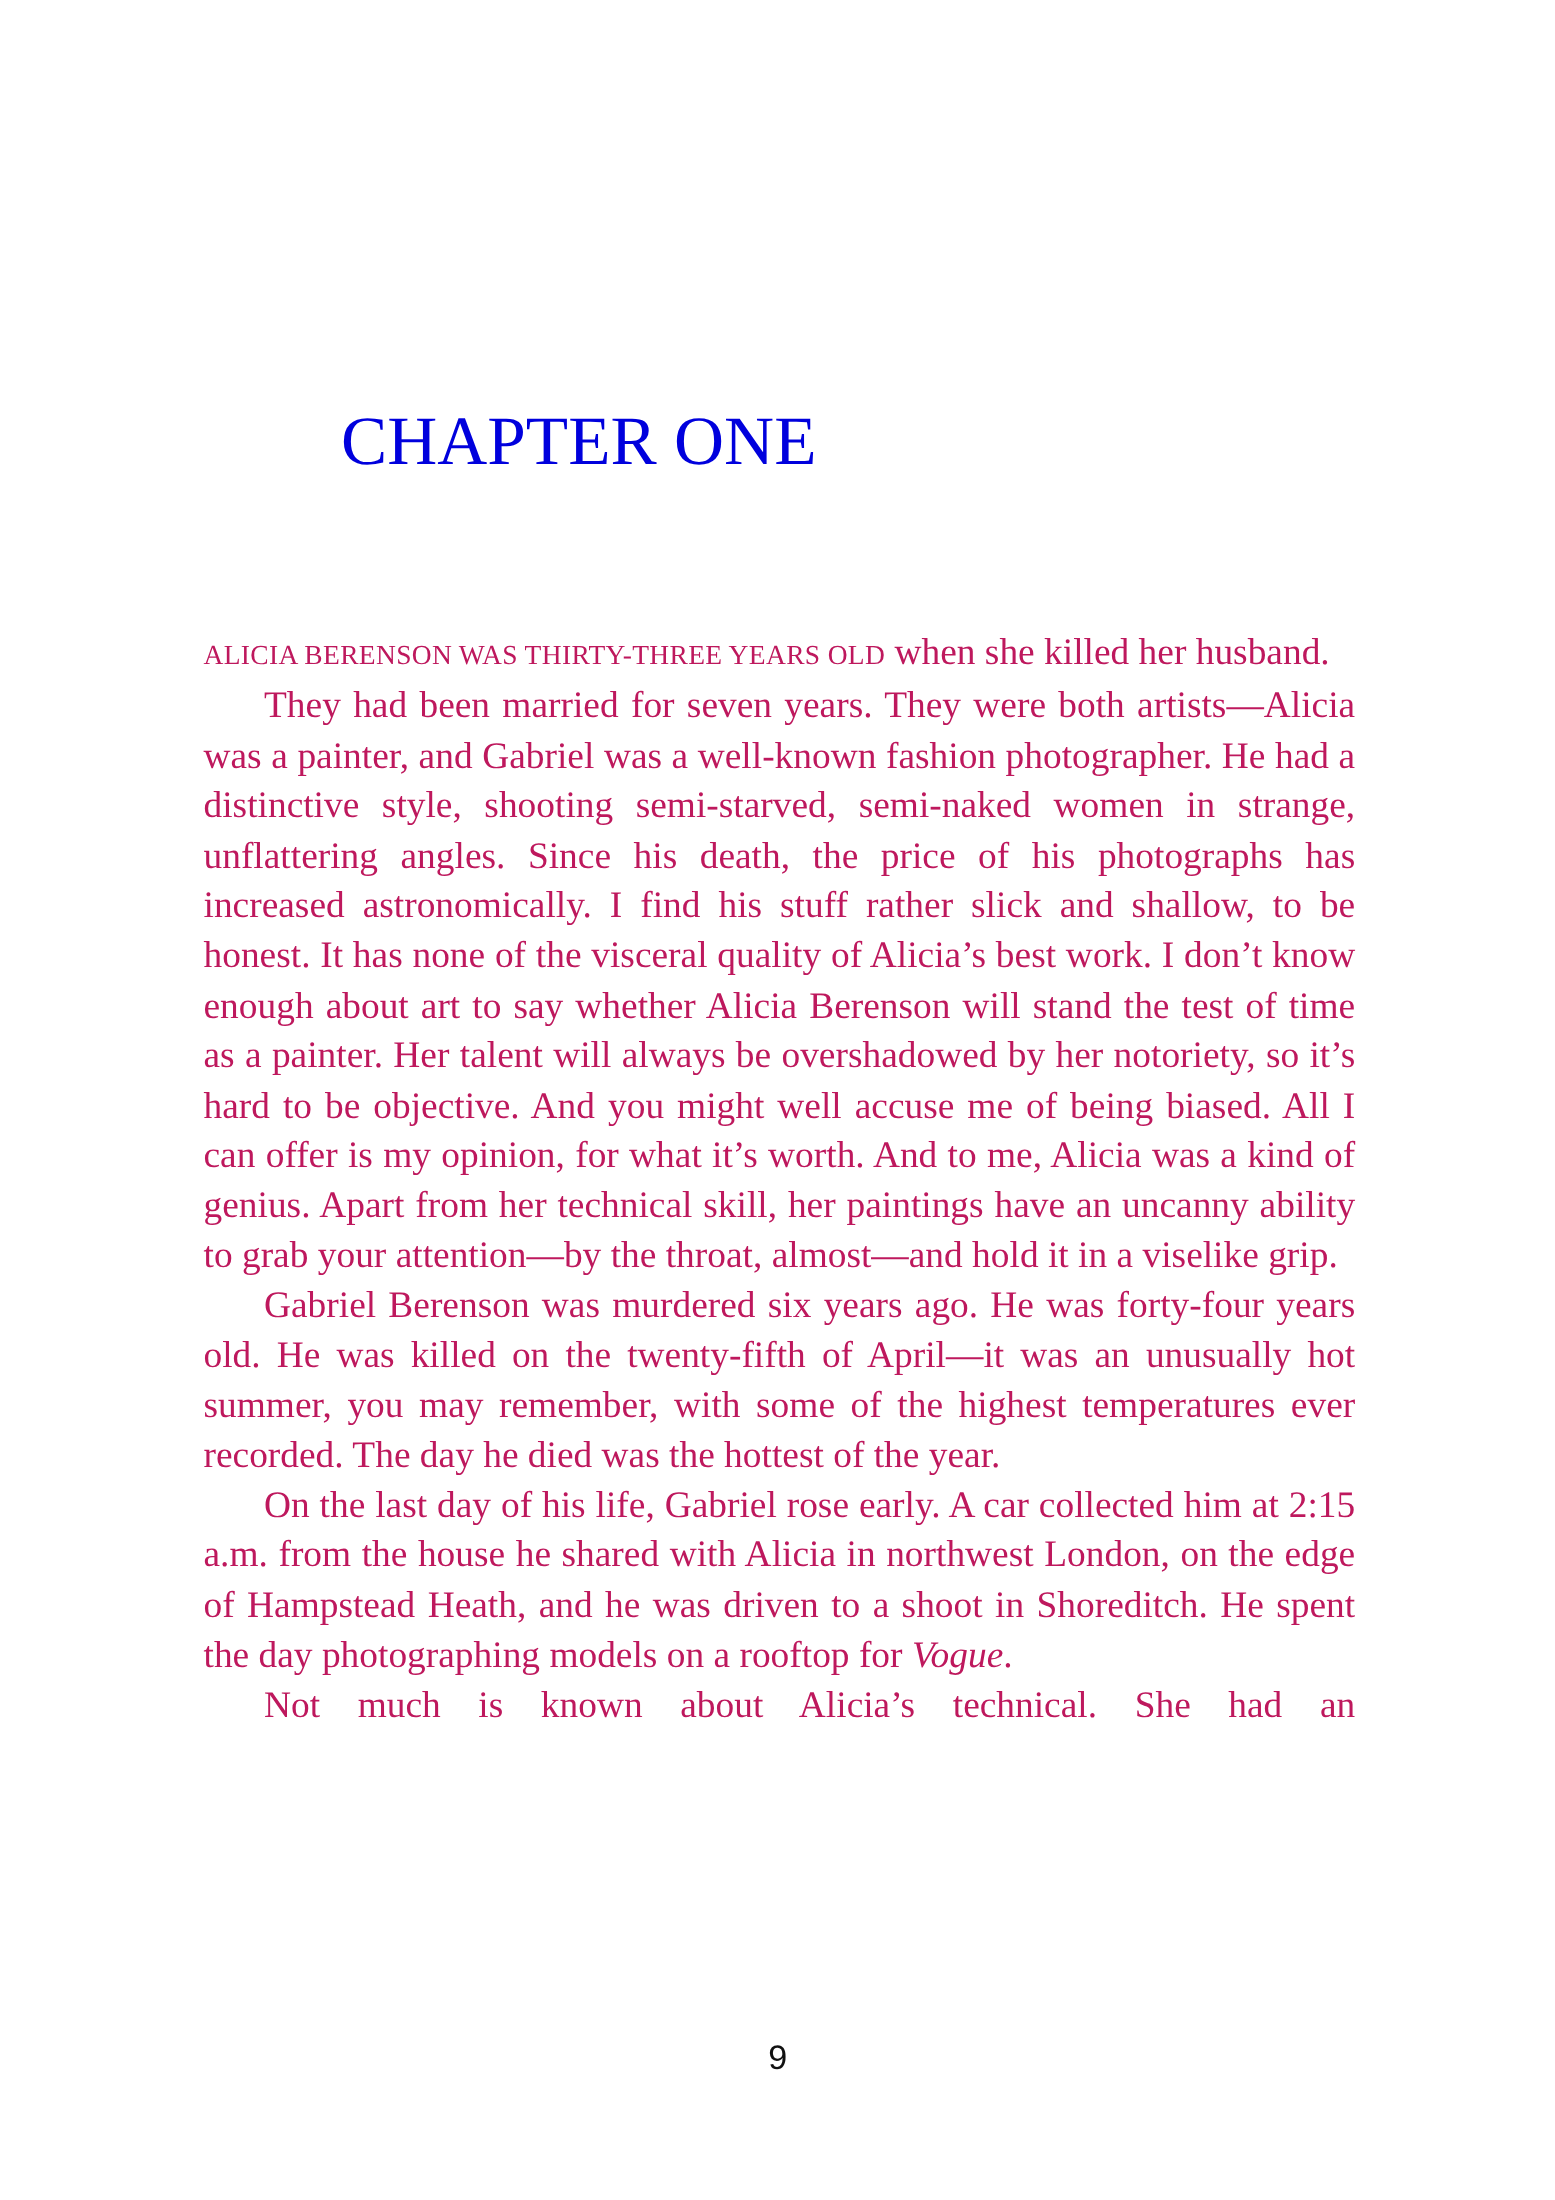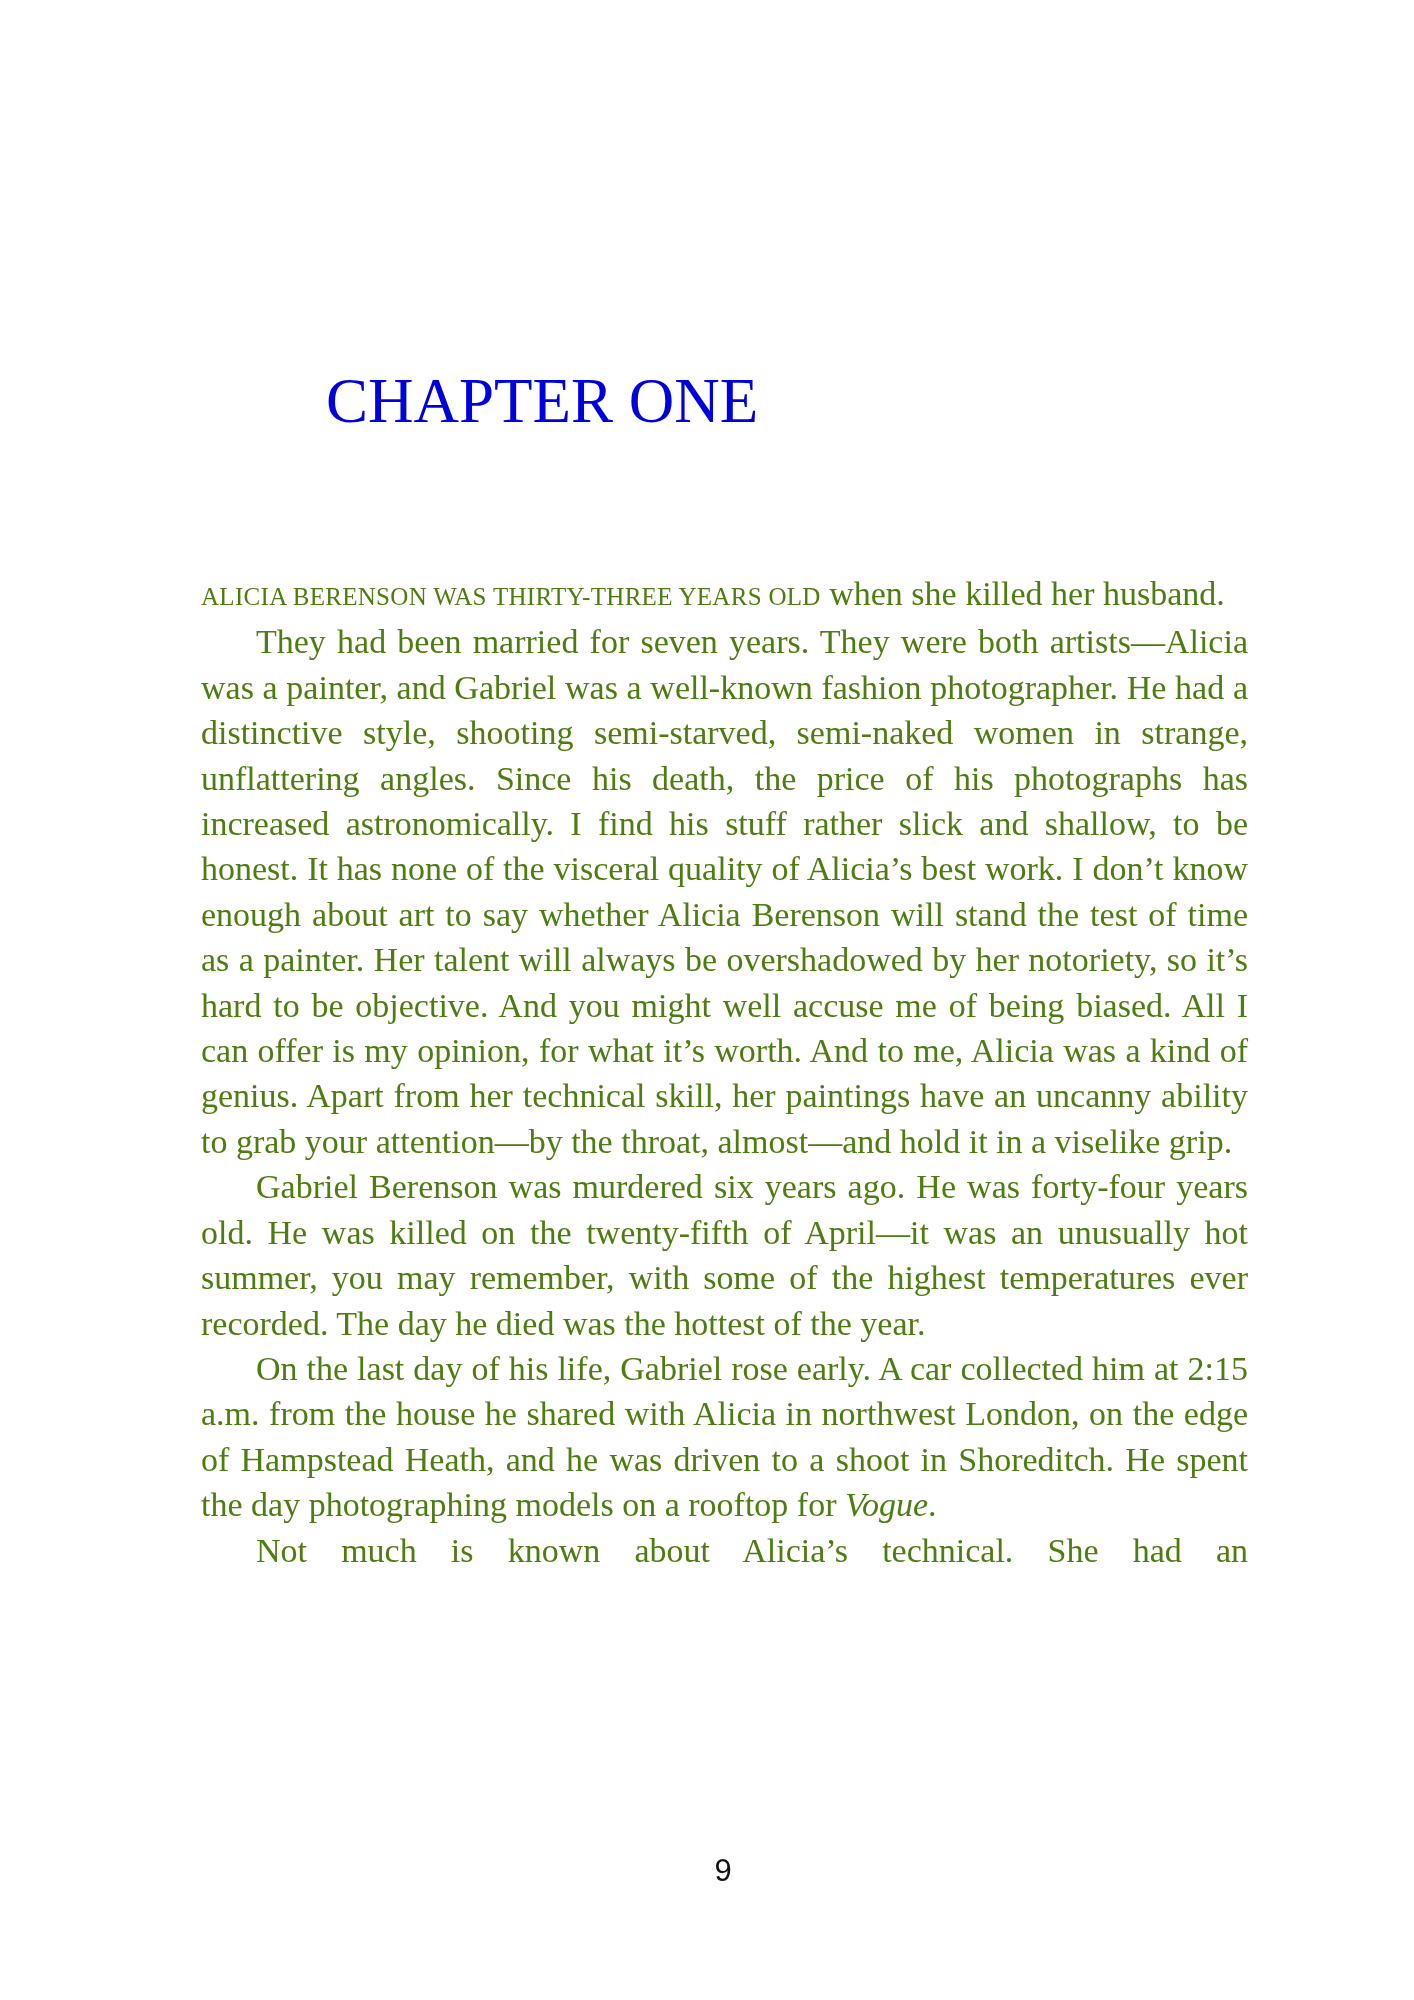--- a/index.html
+++ b/index.html
@@ -10,21 +10,21 @@
   body {
     width: 1414px;
     height: 2000px;
     position: relative;
     overflow: hidden;
     font-family: "Liberation Serif", "DejaVu Serif", serif;
     color: #111111;
   }
   .page {
     position: absolute;
-    left: 16px; top: 0;
+    left: 0; top: 0;
     width: 1142px;
     height: 2000px;
   }
   .chapter-title {
     position: absolute;
     left: 310px;
     top: 370px;
     margin: 0;
     font-family: "Liberation Serif", "DejaVu Serif", serif;
     font-weight: normal;
@@ -67,21 +67,21 @@
   }
   .page-number span { display: inline-block; margin-left: 0px; }
 </style>
 </head>
 <body style="background: rgb(255, 255, 255);">
 
 <div class="page">
 
   <h1 class="chapter-title" style="color: rgb(0, 0, 221);">CHAPTER ONE</h1>
 
-  <div class="body-text" style="color: #4d7c0f;">
+  <div class="body-text" style="color: #be185d;">
     <p class="first"><span class="smallcaps">ALICIA BERENSON WAS THIRTY-THREE YEARS OLD</span><span> when she killed her husband.</span></p>
     <p>They had been married for seven years. They were both artists—Alicia was a painter, and Gabriel was a well-known fashion photographer. He had a distinctive style, shooting semi-starved, semi-naked women in strange, unflattering angles. Since his death, the price of his photographs has increased astronomically. I find his stuff rather slick and shallow, to be honest. It has none of the visceral quality of Alicia’s best work. I don’t know enough about art to say whether Alicia Berenson will stand the test of time as a painter. Her talent will always be overshadowed by her notoriety, so it’s hard to be objective. And you might well accuse me of being biased. All I can offer is my opinion, for what it’s worth. And to me, Alicia was a kind of genius. Apart from her technical skill, her paintings have an uncanny ability to grab your attention—by the throat, almost—and hold it in a viselike grip.</p>
     <p>Gabriel Berenson was murdered six years ago. He was forty-four years old. He was killed on the twenty-fifth of April—it was an unusually hot summer, you may remember, with some of the highest temperatures ever recorded. The day he died was the hottest of the year.</p>
     <p><span>On the last day of his life, Gabriel rose early. A car collected him at 2:15 a.m. from the house he shared with Alicia in northwest London, on the edge of Hampstead Heath, and he was driven to a shoot in Shoreditch. He spent the day photographing models on a rooftop for </span><em>Vogue</em><span>.</span></p>
     <p class="last-line-justified">Not much is known about Alicia’s technical. She had an</p>
   </div>
 
   <div class="page-number"><span>9</span></div>
 
 </div>

